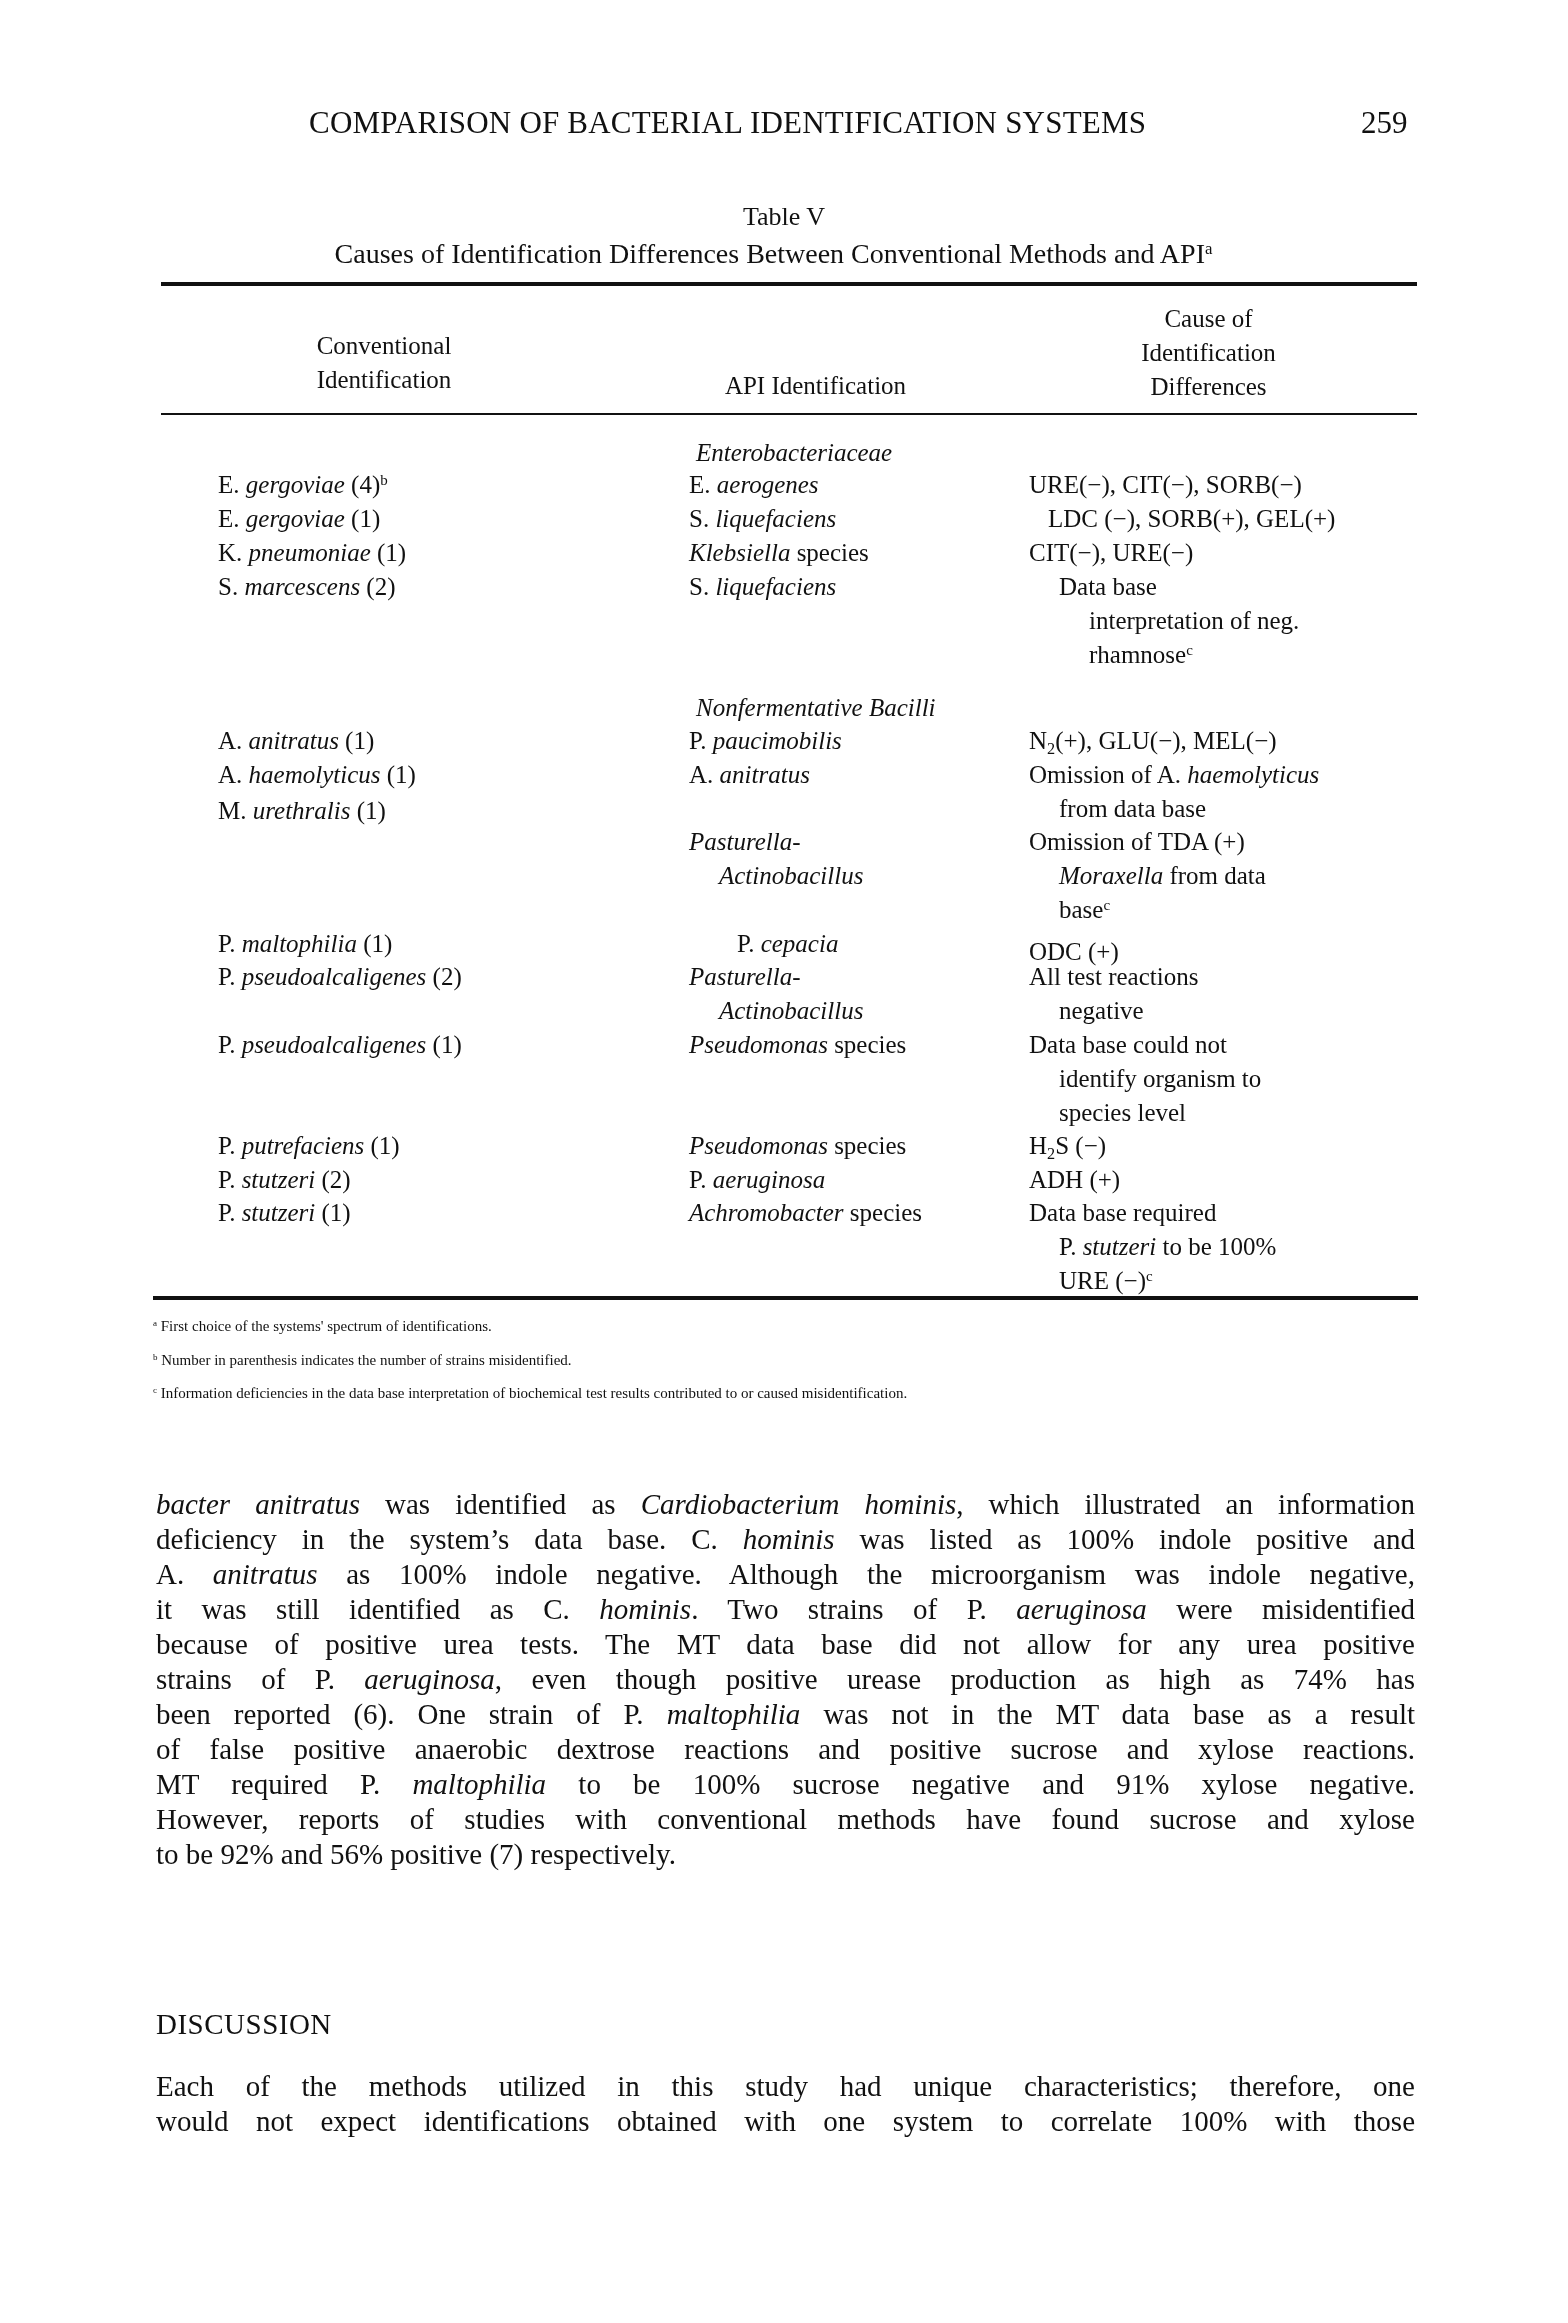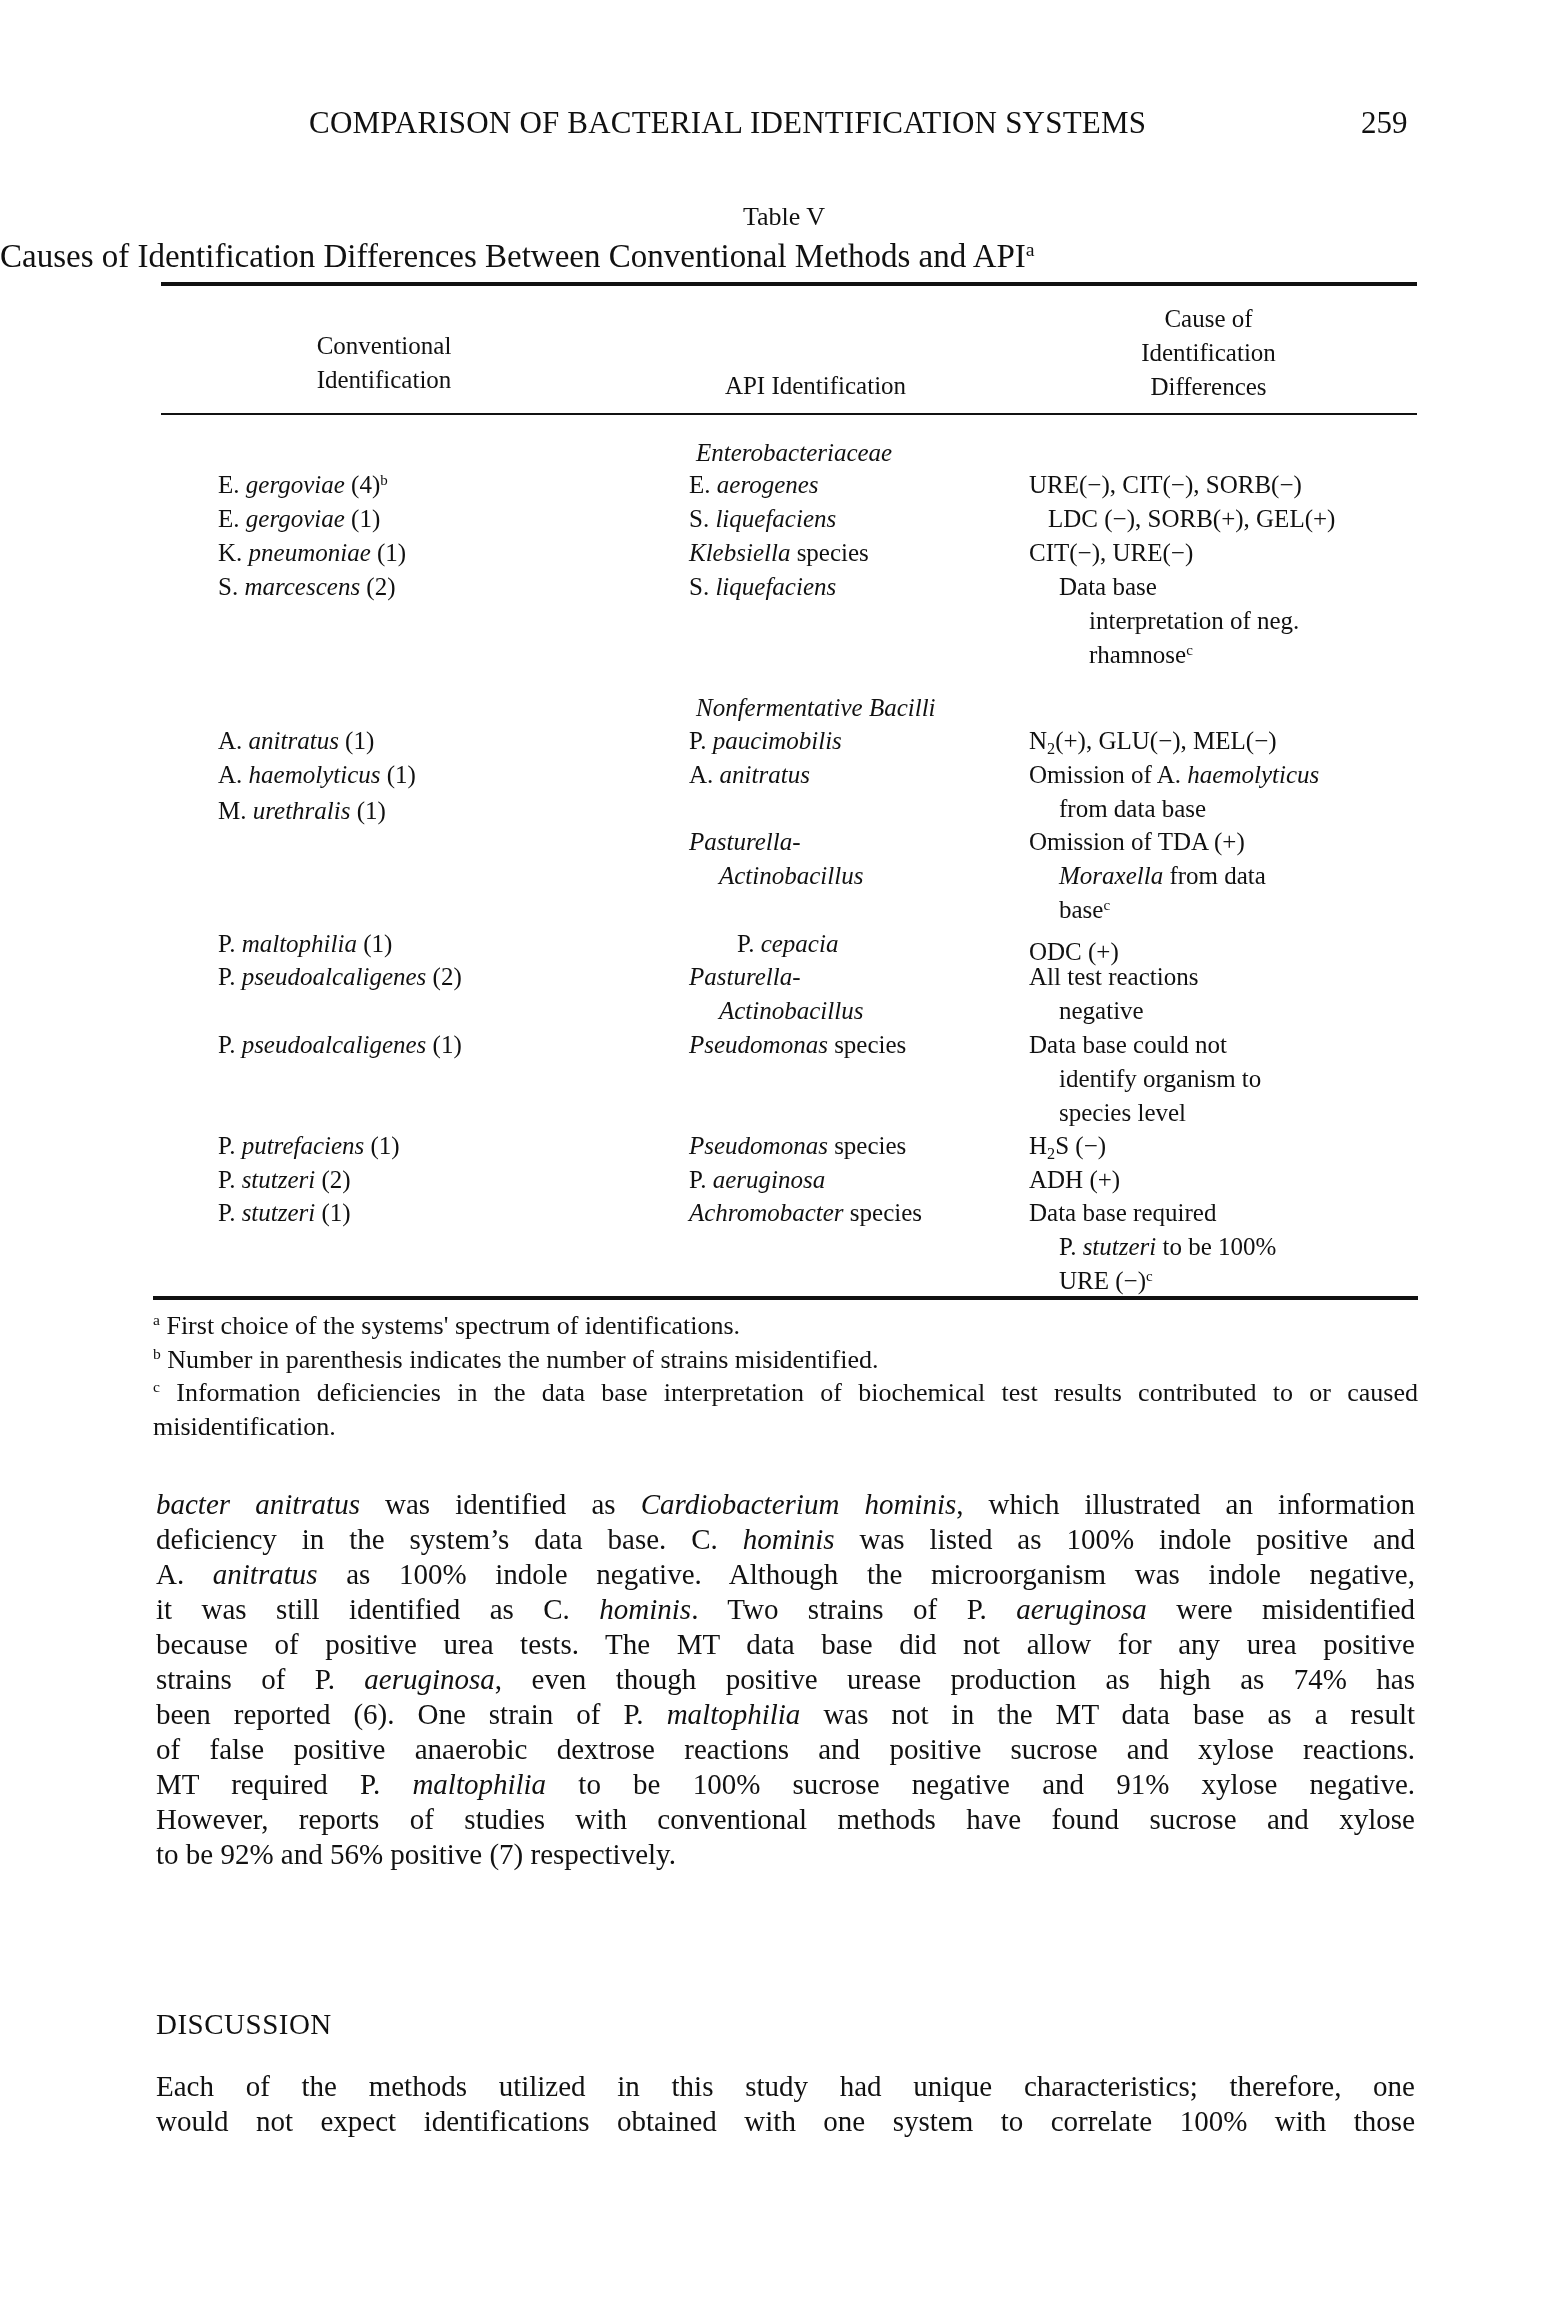--- a/index.html
+++ b/index.html
@@ -32,21 +32,22 @@
     }
 
     
     #table-label {
       left: 0; width: 1568px; top: 202px;
       text-align: center;
       font-size: 26px;
     }
     #table-title {
       left: 0; width: 1547px; top: 238px;
-      font-size: 33px;
+      text-align: center;
+      font-size: 28px;
     }
 
     
     .rule { position: absolute; background: #111; left: 161px; width: 1256px; }
     #rule-top { top: 282px; height: 3.7px; }
     #rule-head { top: 413px; height: 1.9px; }
     #rule-bottom { top: 1296px; height: 3.7px; left: 153px; width: 1265px; }
 
     
     .th {
@@ -73,21 +74,21 @@
     .indent2 { padding-left: 60px; }
     .cont { display: block; }
 
     .group-head { font-style: italic; }
 
     
     .fn {
       position: absolute;
       left: 153px;
       width: 1265px;
-      font-size: 26px;
+      font-size: 15px;
       line-height: 34px;
     }
     #fn-a { top: 1309px; }
     #fn-b { top: 1343px; }
     #fn-c { top: 1376px; text-align: justify; text-align-last: left; white-space: normal; }
 
     
     .body-text {
       position: absolute;
       left: 156px;

